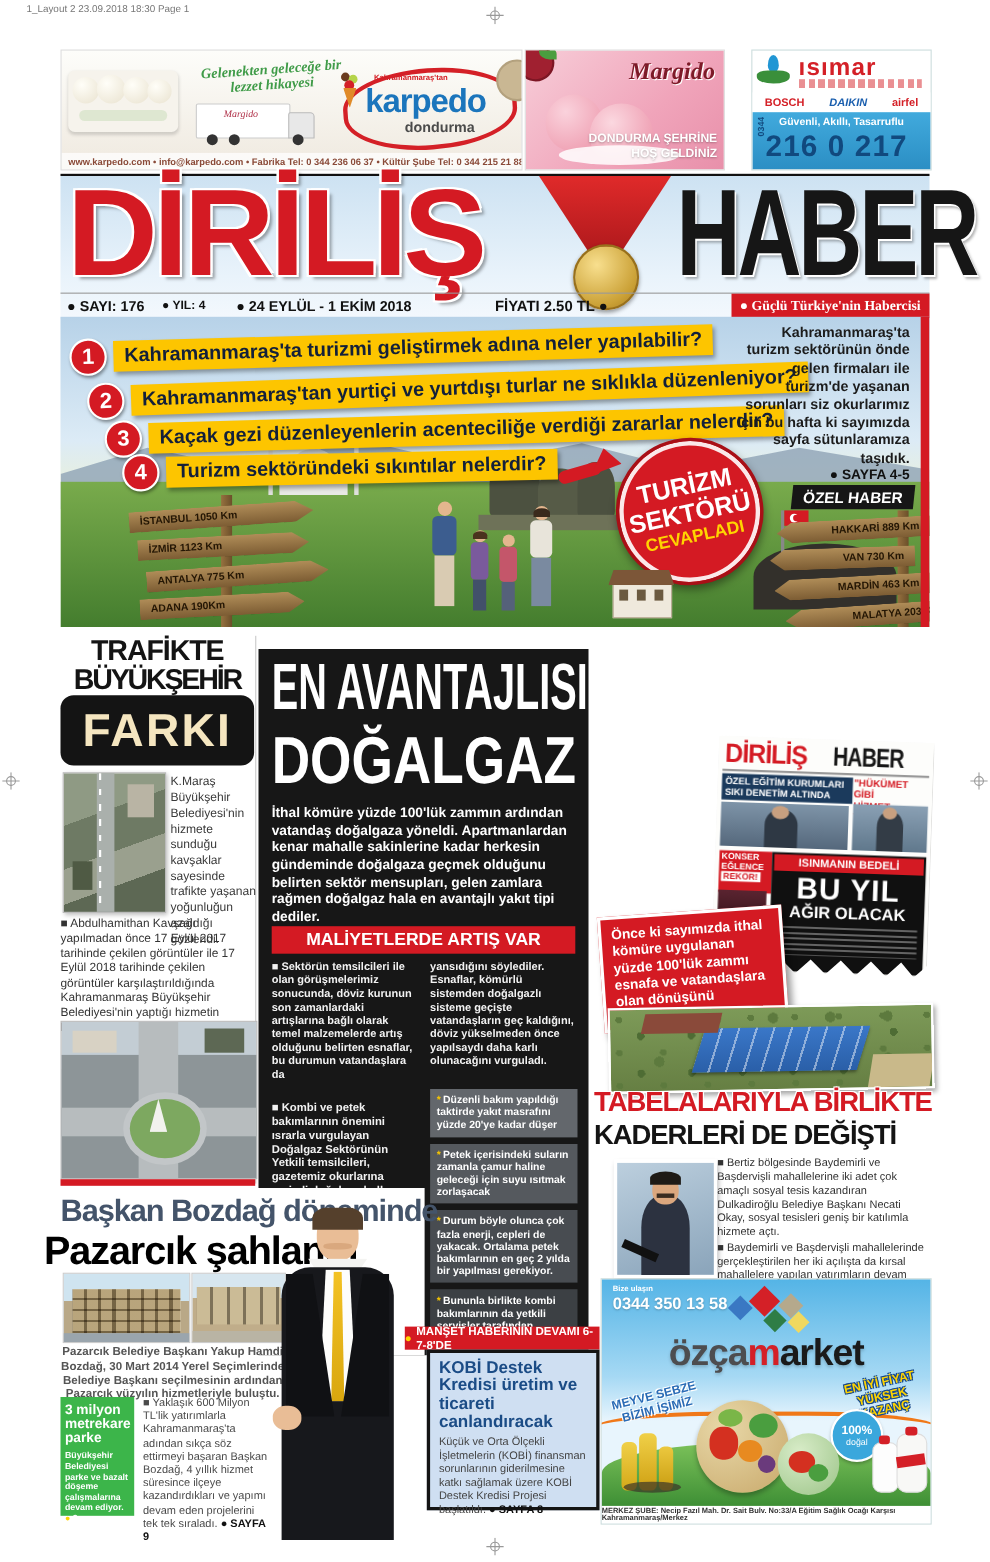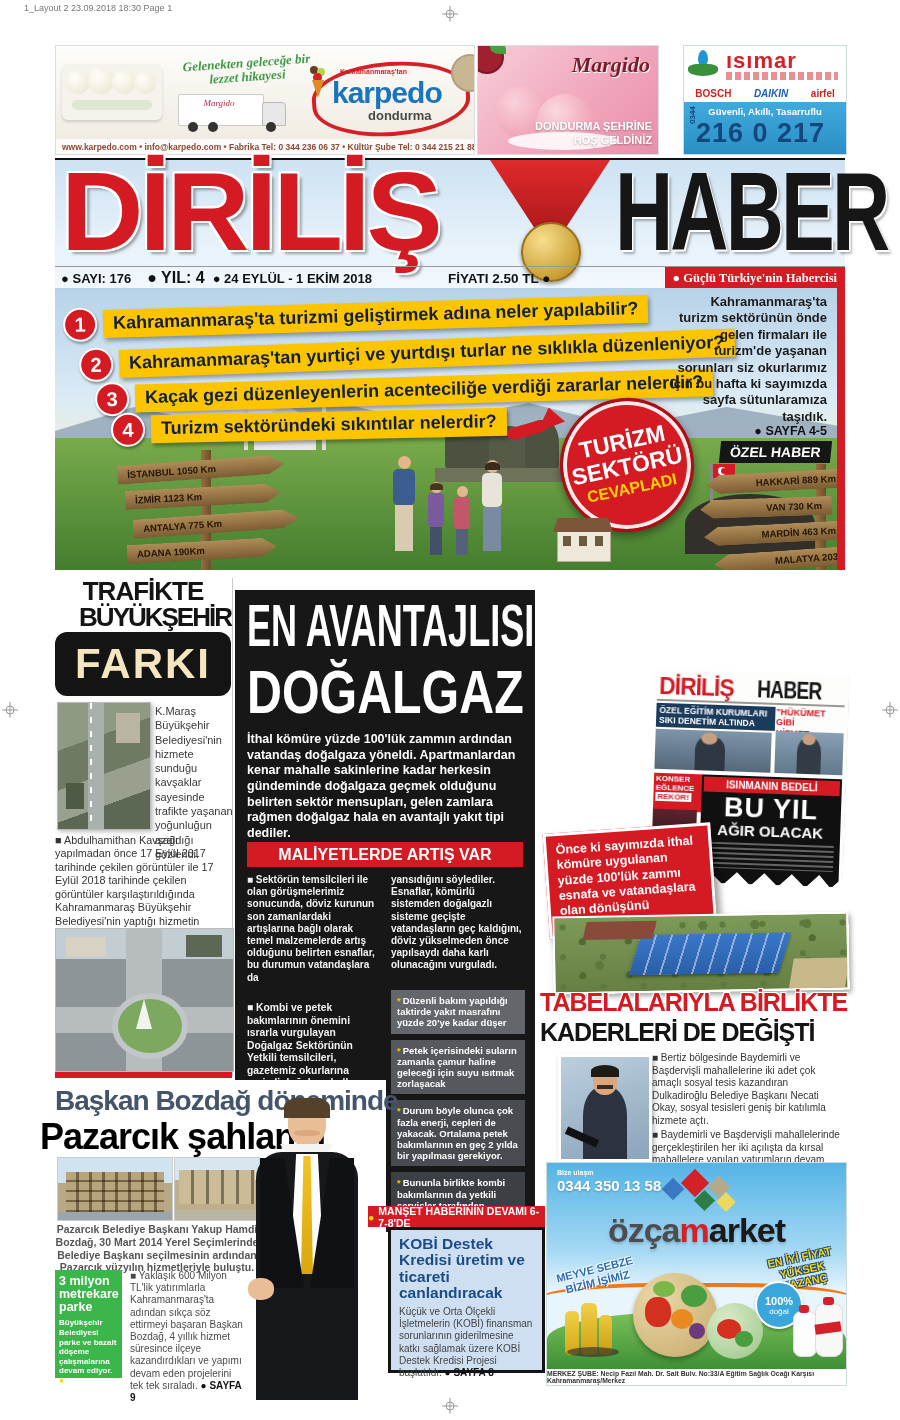--- a/index.html
+++ b/index.html
@@ -111,22 +111,22 @@
     </div>
   </div>
 
   <div class="abs" style="left:55px;top:158px;width:790px;height:130px;background:linear-gradient(#cde2f2,#e9f3fb 70%,#f3f8fd);border-top:2px solid #111">
     <div class="abs" style="left:435px;top:0;width:120px;height:92px;background:linear-gradient(#e02a2a,#a01418);clip-path:polygon(0 0,100% 0,50% 100%)"></div>
     <div class="abs" style="left:6px;top:2px;font-size:112px;line-height:100px;font-weight:bold;color:#d41a23;letter-spacing:-4px;display:inline-block;transform:scaleX(1.02);transform-origin:left top;text-shadow:2px 2px 0 #fff,-2px -2px 0 #fff,2px -2px 0 #fff,-2px 2px 0 #fff,4px 4px 3px rgba(0,0,0,.35)">DİRİLİŞ</div>
     <div class="abs" style="left:560px;top:2px;font-size:112px;line-height:100px;font-weight:bold;color:#161616;letter-spacing:-4px;display:inline-block;transform:scaleX(0.72);transform-origin:left top;text-shadow:2px 2px 0 #fff,4px 4px 3px rgba(0,0,0,.3)">HABER</div>
     <div class="abs" style="left:466px;top:62px;width:56px;height:56px;border-radius:50%;background:radial-gradient(circle at 35% 30%,#f8df8e,#caa035 70%,#a87c20);border:2px solid #98701c;box-shadow:0 2px 4px rgba(0,0,0,.4)"></div>
     <div class="abs" style="left:0;top:106px;width:100%;height:22px;display:flex;align-items:center;border-top:1px solid #999">
       <span style="margin-left:6px;font-size:13px;font-weight:bold;color:#111">● SAYI: 176</span>
-      <span style="margin-left:16px;font-size:16px;font-weight:bold;color:#111">● YIL: 4</span>
-      <span style="margin-left:8px;font-size:13px;font-weight:bold;color:#111">● 24 EYLÜL - 1 EKİM 2018</span>
+      <span style="margin-left:16px;font-size:11px;font-weight:bold;color:#111">● YIL: 4</span>
+      <span style="margin-left:28px;font-size:13px;font-weight:bold;color:#111">● 24 EYLÜL - 1 EKİM 2018</span>
       <span style="margin-left:76px;font-size:13.5px;font-weight:bold;color:#111">FİYATI 2.50 TL ●</span>
       <span style="margin-left:auto;margin-right:0;background:#d41a23;color:#fff;height:22px;display:flex;align-items:center;padding:0 8px;font-family:'Liberation Serif',serif;font-weight:bold;font-size:12.5px">● Güçlü Türkiye'nin Habercisi</span>
     </div>
   </div>
 
   <div class="abs" style="left:55px;top:288px;width:790px;height:282px;overflow:hidden;background:linear-gradient(#b7d2e8,#dcebf6 40%,#e6efe2 52%)">
     <div class="abs" style="left:0;top:95px;width:100%;height:80px;background:#8fa3b5;clip-path:polygon(0 60%,10% 30%,22% 55%,34% 20%,47% 50%,60% 25%,72% 55%,85% 30%,100% 55%,100% 100%,0 100%);opacity:.8"></div>
     <div class="abs" style="left:0;top:150px;width:100%;height:132px;background:linear-gradient(#79ab4c,#447d2e)"></div>
     <div class="abs" style="left:520px;top:170px;width:40px;height:36px;border-radius:50%;background:#3e6a2a"></div>
     <div class="abs" style="left:556px;top:182px;width:30px;height:26px;border-radius:50%;background:#47732f"></div>
@@ -227,21 +227,21 @@
       <div class="abs" style="left:0;top:0;width:60px;height:14px;background:#7c5638;clip-path:polygon(0 100%,8% 0,92% 0,100% 100%)"></div>
       <div class="abs" style="left:10px;top:18px;width:8px;height:10px;background:#6b5a40"></div>
       <div class="abs" style="left:26px;top:18px;width:8px;height:10px;background:#6b5a40"></div>
       <div class="abs" style="left:42px;top:18px;width:8px;height:10px;background:#6b5a40"></div>
     </div>
     <div class="abs" style="right:0;top:0;width:8px;height:100%;background:#d41a23"></div>
   </div>
 
   <div class="abs" style="left:232px;top:578px;width:1px;height:498px;background:#c9c9c9"></div>
   <div class="abs" style="left:55px;top:578px;width:176px;text-align:center;font-size:26px;font-weight:bold;color:#141414;letter-spacing:-1px;line-height:1">TRAFİKTE</div>
-  <div class="abs" style="left:55px;top:604px;width:176px;text-align:right;font-size:26px;font-weight:bold;color:#141414;letter-spacing:-2px;line-height:1">BÜYÜKŞEHİR</div>
+  <div class="abs" style="left:55px;top:604px;width:176px;text-align:center;font-size:26px;font-weight:bold;color:#141414;letter-spacing:-2px;line-height:1">BÜYÜKŞEHİR</div>
   <div class="abs" style="left:55px;top:632px;width:176px;height:64px;background:#141414;border-radius:12px;display:flex;align-items:center;justify-content:center;font-size:42px;font-weight:bold;color:#f5e6c0;letter-spacing:2px">FARKI</div>
   <div class="abs" style="left:57px;top:702px;width:92px;height:126px;border:1px solid #bbb;background:linear-gradient(160deg,#8f9a84 0 30%,#6e7a64 30% 55%,#9aa08e 55% 75%,#5d6854 75%);box-shadow:2px 2px 4px rgba(0,0,0,.25)">
     <div class="abs" style="left:30px;top:0;width:16px;height:126px;background:#aab0ac"></div>
     <div class="abs" style="left:32px;top:0;width:2px;height:126px;background:repeating-linear-gradient(#fff 0 6px,transparent 6px 14px)"></div>
     <div class="abs" style="left:58px;top:10px;width:24px;height:30px;background:#b9b4a4"></div>
     <div class="abs" style="left:8px;top:80px;width:18px;height:26px;background:#4f5a44"></div>
   </div>
   <div class="abs" style="left:155px;top:704px;width:78px;font-size:11px;color:#3a3a3a;line-height:1.3">K.Maraş Büyükşehir Belediyesi'nin hizmete sunduğu kavşaklar sayesinde trafikte yaşanan yoğunluğun azaldığı gözlendi.</div>
   <div class="abs" style="left:55px;top:834px;width:177px;font-size:10.8px;color:#333;line-height:1.25">
     <span>■  Abdulhamithan Kavşağı yapılmadan önce 17 Eylül 2017 tarihinde çekilen görüntüler ile 17 Eylül 2018 tarihinde çekilen görüntüler karşılaştırıldığında Kahramanmaraş Büyükşehir Belediyesi'nin yaptığı hizmetin büyüklüğü anlaşılıyor.</span>

